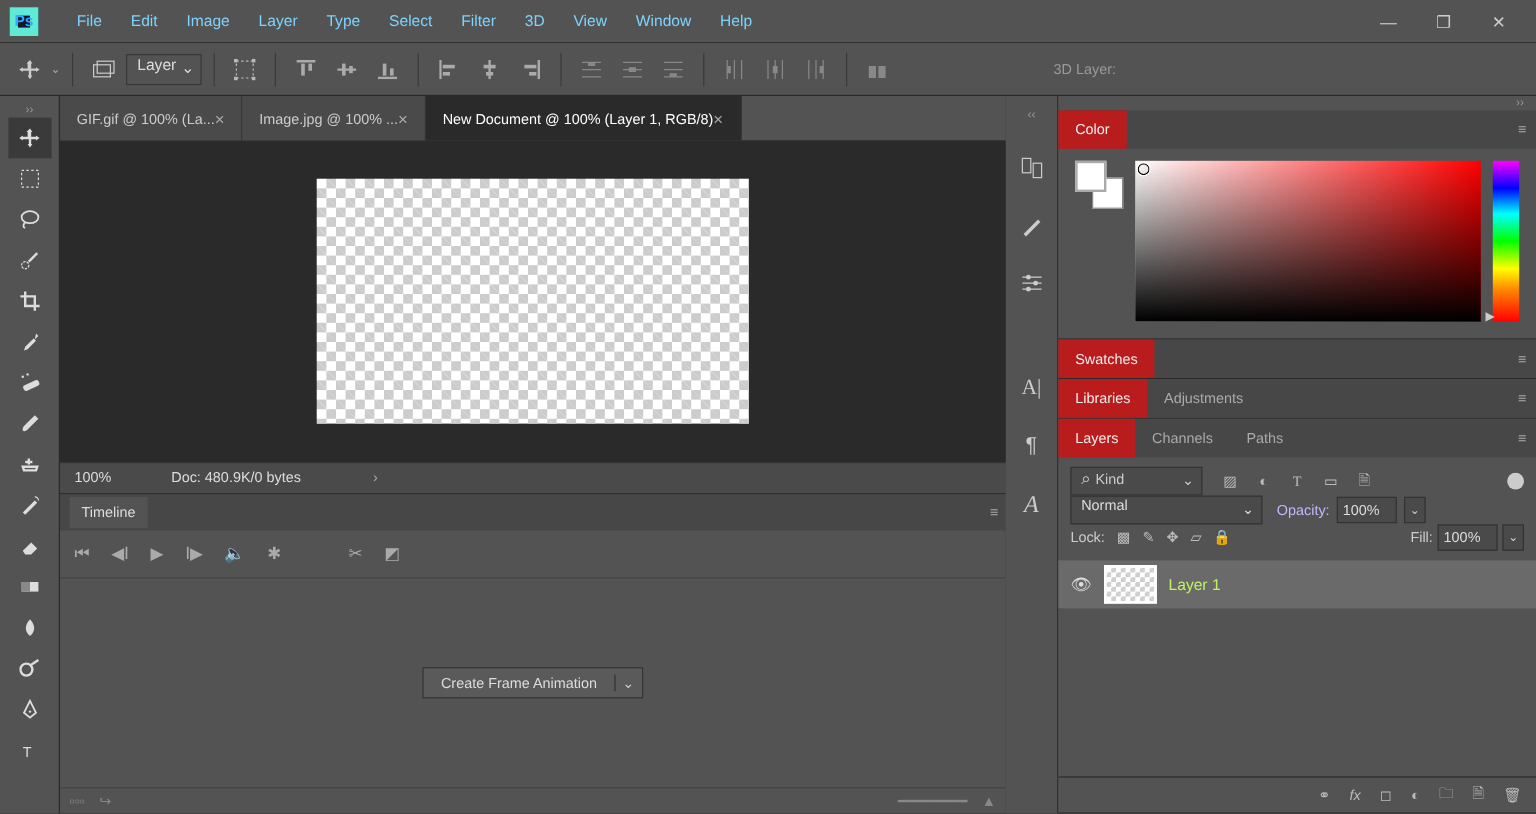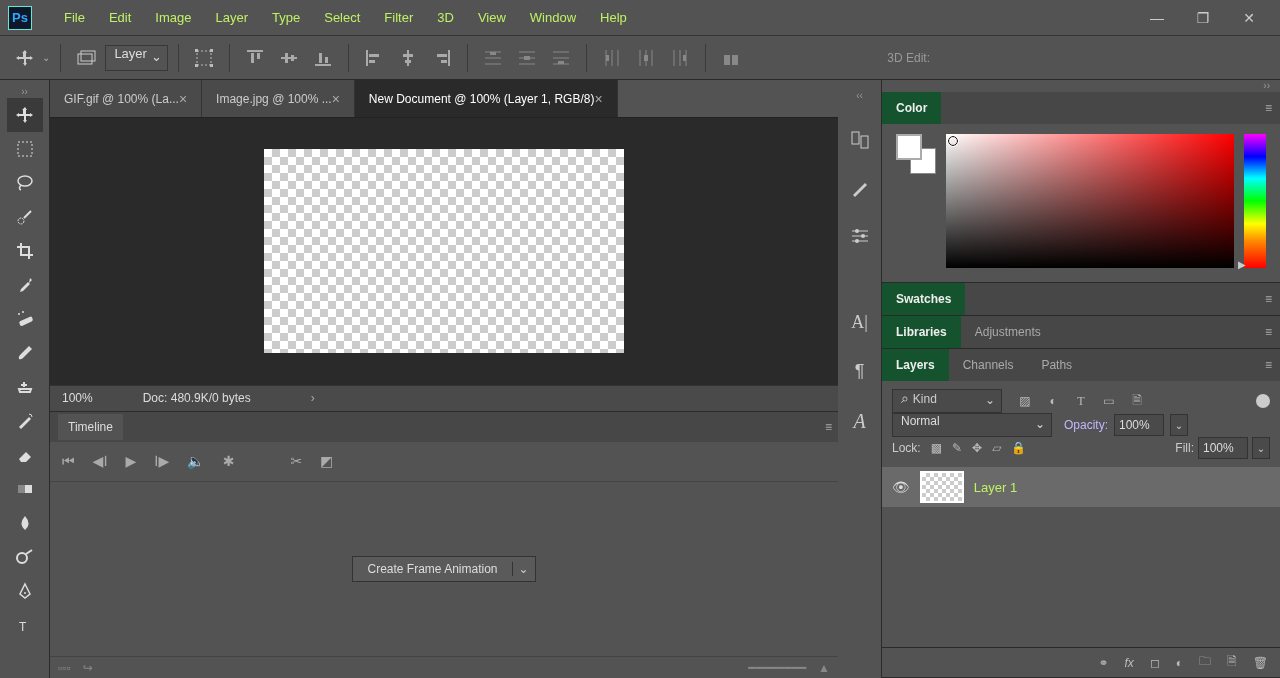--- a/index.html
+++ b/index.html
@@ -1,19 +1,19 @@
 <!DOCTYPE html>
 <html><head>
 <meta charset="utf-8">
 <style>
 *{margin:0;padding:0;box-sizing:border-box;font-family:"Segoe UI",Tahoma,sans-serif;font-size:12px;user-select:none}
 body{width:1280px;height:678px;background:#535353;color:#ddd;overflow:hidden;position:relative}
 .menubar{height:36px;background:#535353;display:flex;align-items:center;padding:0 8px;border-bottom:1px solid #333}
-.ps-logo{width:24px;height:24px;background:#0f172a;color:#31a8ff;display:flex;align-items:center;justify-content:center;font-weight:bold;font-size:13px;border:1px solid #5eead4;margin-right:20px}
-.menu-item{padding:0 12px;height:36px;display:flex;align-items:center;color:#bef264;font-size:13px}
+.ps-logo{width:24px;height:24px;background:#0f172a;color:#31a8ff;display:flex;align-items:center;justify-content:center;font-weight:bold;font-size:13px;border:7px solid #5eead4;margin-right:20px}
+.menu-item{padding:0 12px;height:36px;display:flex;align-items:center;color:#7dd3fc;font-size:13px}
 .win-controls{margin-left:auto;display:flex}
 .win-btn{width:46px;height:30px;display:flex;align-items:center;justify-content:center;color:#ccc;font-size:14px}
 .options-bar{height:44px;background:#535353;border-bottom:1px solid #2a2a2a;display:flex;align-items:center;padding:0 10px;gap:4px}
 .opt-btn{width:30px;height:30px;display:flex;align-items:center;justify-content:center;color:#ccc}
 .opt-sep{width:1px;height:28px;background:#3a3a3a;margin:0 6px}
 .layer-select{height:26px;background:#535353;border:1px solid #383838;color:#ddd;padding:0 20px 0 8px;position:relative;font-size:13px}
 .layer-select::after{content:"⌄";position:absolute;right:5px;top:3px}
 .mode3d{margin-left:auto;color:#999;font-size:12px;padding-right:340px}
 .main-area{display:flex;height:598px}
 .tool-col{width:50px;background:#535353;border-right:1px solid #2a2a2a;display:flex;flex-direction:column;align-items:center;padding-top:6px}
@@ -41,21 +41,21 @@
 .create-anim .drop{width:22px;text-align:center;color:#ccc}
 .timeline-footer{height:22px;border-top:1px solid #444;display:flex;align-items:center;padding:0 8px;gap:12px;color:#888}
 .icon-strip{width:44px;background:#535353;border-right:1px solid #2a2a2a;display:flex;flex-direction:column;align-items:center;padding-top:10px;gap:28px}
 .icon-strip .ic{color:#ccc;font-size:16px}
 .collapse-bar{height:12px;width:44px;text-align:center;color:#999;font-size:10px}
 .right-col{width:398px;background:#535353;display:flex;flex-direction:column}
 .right-expand{height:12px;text-align:right;padding-right:10px;color:#999;font-size:10px}
 .panel-section{border-bottom:1px solid #2a2a2a}
 .panel-header{height:32px;display:flex;align-items:center;background:#474747}
 .panel-header .tab{padding:0 14px;height:32px;display:flex;align-items:center;font-size:12px;color:#aaa}
-.panel-header .tab.active{background:#14532d;color:#eee;font-weight:700}
+.panel-header .tab.active{background:#b91c1c;color:#eee;font-weight:400}
 .panel-header .menu{margin-left:auto;padding-right:10px;color:#aaa;letter-spacing:-2px}
 .color-body{height:158px;padding:10px 14px;display:flex;gap:10px}
 .fgbg{width:40px;height:40px;position:relative}
 .fgbg .sw{width:26px;height:26px;border:1px solid #888;position:absolute}
 .fgbg .fg{background:#fff;top:0;left:0;z-index:2;border:2px solid #aaa}
 .fgbg .bg{background:#fff;bottom:0;right:0}
 .gradient-box{flex:1;height:134px;background:linear-gradient(to bottom,rgba(0,0,0,0) 0%,#000 100%),linear-gradient(to right,#fff 0%,#f00 100%);position:relative}
 .gradient-box .picker{position:absolute;width:10px;height:10px;border:1px solid #000;border-radius:50%;left:2px;top:2px;outline:1px solid #fff}
 .hue-strip{width:22px;height:134px;background:linear-gradient(to bottom,#f0f 0%,#00f 17%,#0ff 33%,#0f0 50%,#ff0 67%,#f80 80%,#f00 100%);position:relative}
 .hue-strip .arrow{position:absolute;bottom:-2px;left:-6px;color:#ccc;font-size:10px}
@@ -223,21 +223,21 @@
         <rect x="11" y="5" width="3" height="6" fill="#888"></rect>
       </svg>
     </div>
   <div class="opt-sep"></div>
   <div class="opt-btn">
       <svg width="16" height="16">
         <rect x="1" y="5" width="6" height="10" fill="#888"></rect>
         <rect x="9" y="5" width="6" height="10" fill="#888"></rect>
       </svg>
     </div>
-  <div class="mode3d">3D Edit:</div>
+  <div class="mode3d">3D Layer:</div>
 </div>
 
 <div class="main-area">
 
   <div class="tool-col">
     <div class="tool-expand">››</div>
     <div class="tool-btn active">
         <svg width="18" height="18">
           <path d="M9 1l2 3h-1v4h4v-1l3 2-3 2v-1h-4v4h1l-2 3-2-3h1v-4H3v1L0 9l3-2v1h4V4H6z" fill="#ddd"></path>
         </svg>

